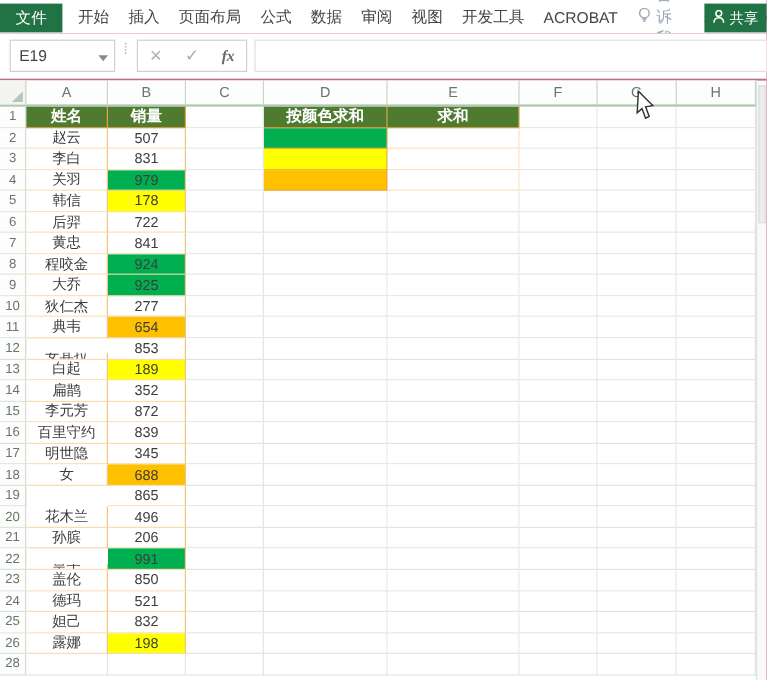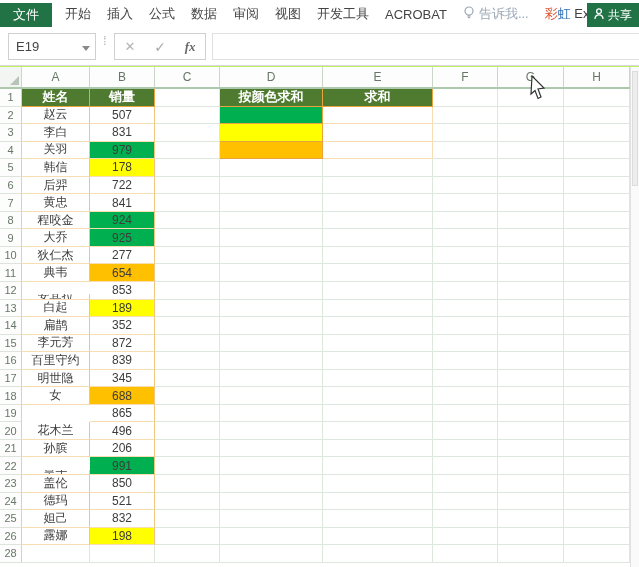--- a/index.html
+++ b/index.html
@@ -1,18 +1,18 @@
 <!DOCTYPE html>
 <html><head>
 <meta charset="utf-8">
 <style>
   * { box-sizing: border-box; margin: 0; padding: 0; }
   html,body { background:#fff; }
   body { font-family: "Liberation Sans", "DejaVu Sans", sans-serif; }
-  .app { position:relative; width:639px; height:567px; overflow:hidden; background:#bef264; }
+  .app { position:relative; width:639px; height:567px; overflow:hidden; background:#be185d; }
 
   
   .tabbar { position:relative; height:28px; background:#fff; display:flex; align-items:center; }
   .tab-file { position:absolute; left:0; top:3px; width:52px; height:24px; background:#217346;
               color:#fff; font-size:13px; display:flex; align-items:center; justify-content:center; cursor:default; }
   .tabs-mid { display:flex; align-items:center; margin-left:57px; height:28px; }
   .rtab { font-size:13px; color:#444; padding:0 8px; height:28px; display:flex; align-items:center; white-space:nowrap; }
   .tab-tellme { display:flex; align-items:center; gap:4px; color:#9aa8b6; font-size:13px; padding:0 8px; }
   .tab-rainbow { font-size:13px; padding:0 8px; white-space:nowrap; color:#404040; }
   .tab-rainbow .cai { color:#e0512b; }
@@ -68,20 +68,21 @@
 </head>
 <body>
 
 <div class="app">
 
   <div class="tabbar">
     <div class="tab-file">文件</div>
     <div class="tabs-mid" id="tabs-mid">
         <div class="rtab">开始</div>
         <div class="rtab">插入</div>
+        <div class="rtab">页面布局</div>
         <div class="rtab">公式</div>
         <div class="rtab">数据</div>
         <div class="rtab">审阅</div>
         <div class="rtab">视图</div>
         <div class="rtab">开发工具</div>
         <div class="rtab">ACROBAT</div>
       </div>
     <div class="tab-tellme">
       <span>
         <svg width="12" height="14" viewBox="0 0 12 14">

